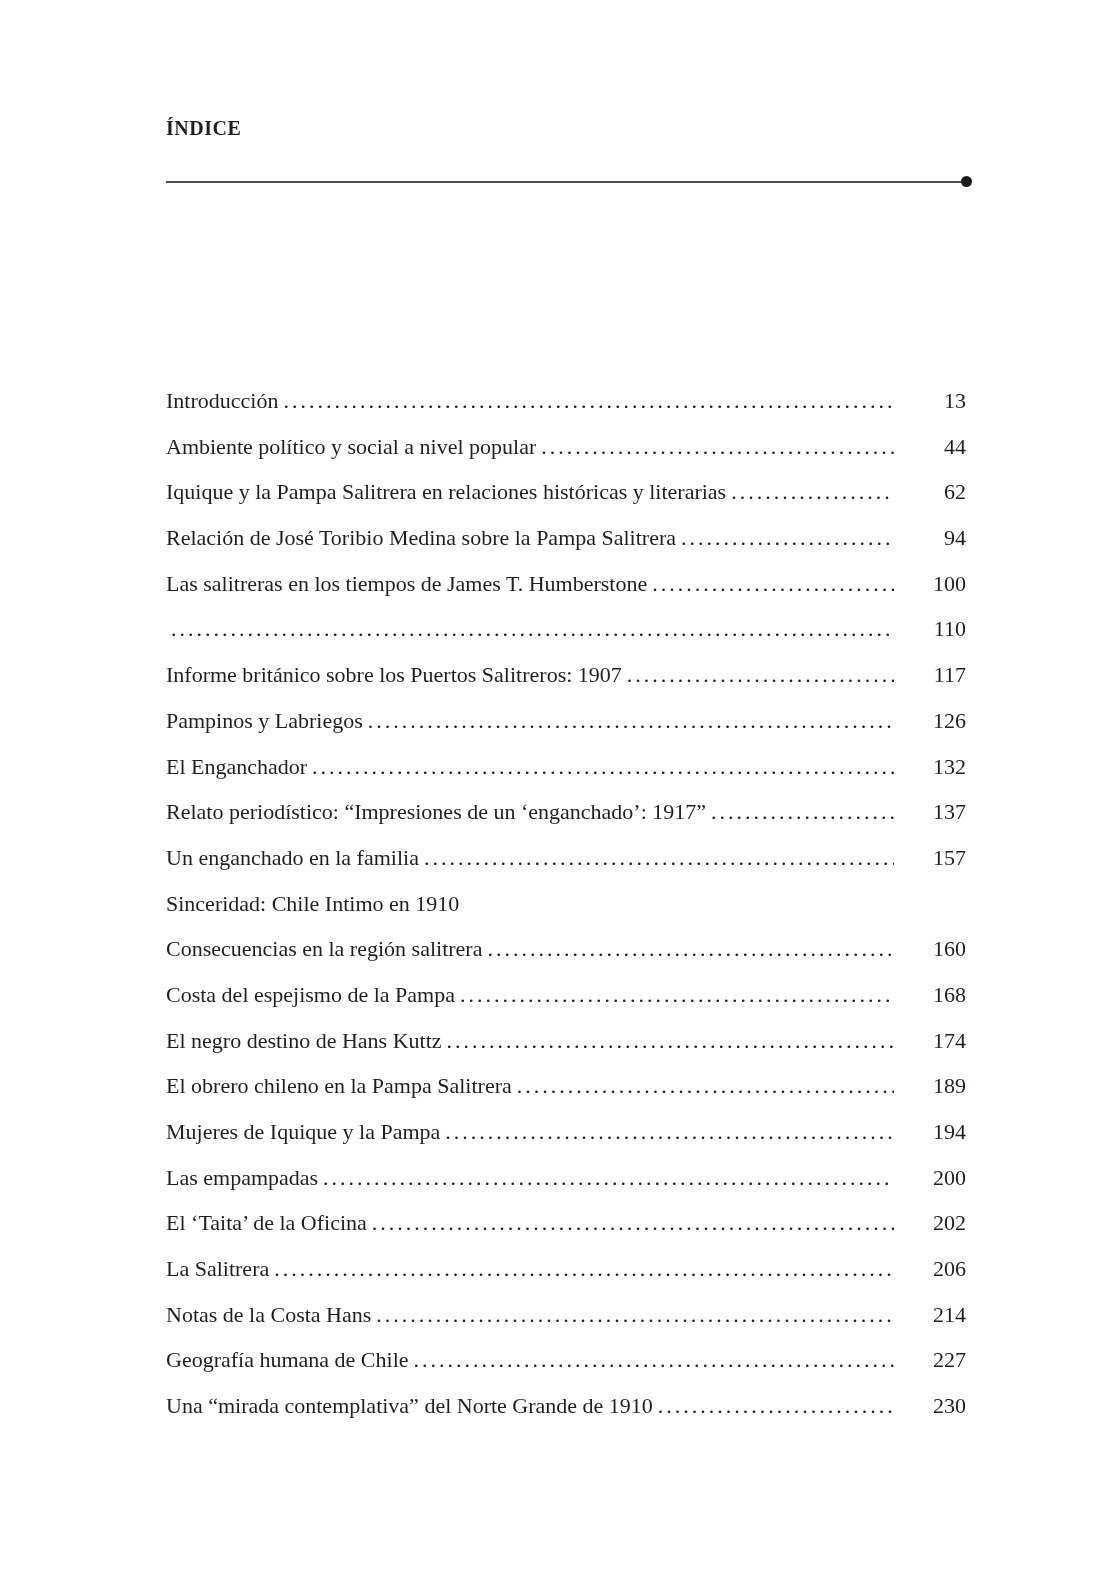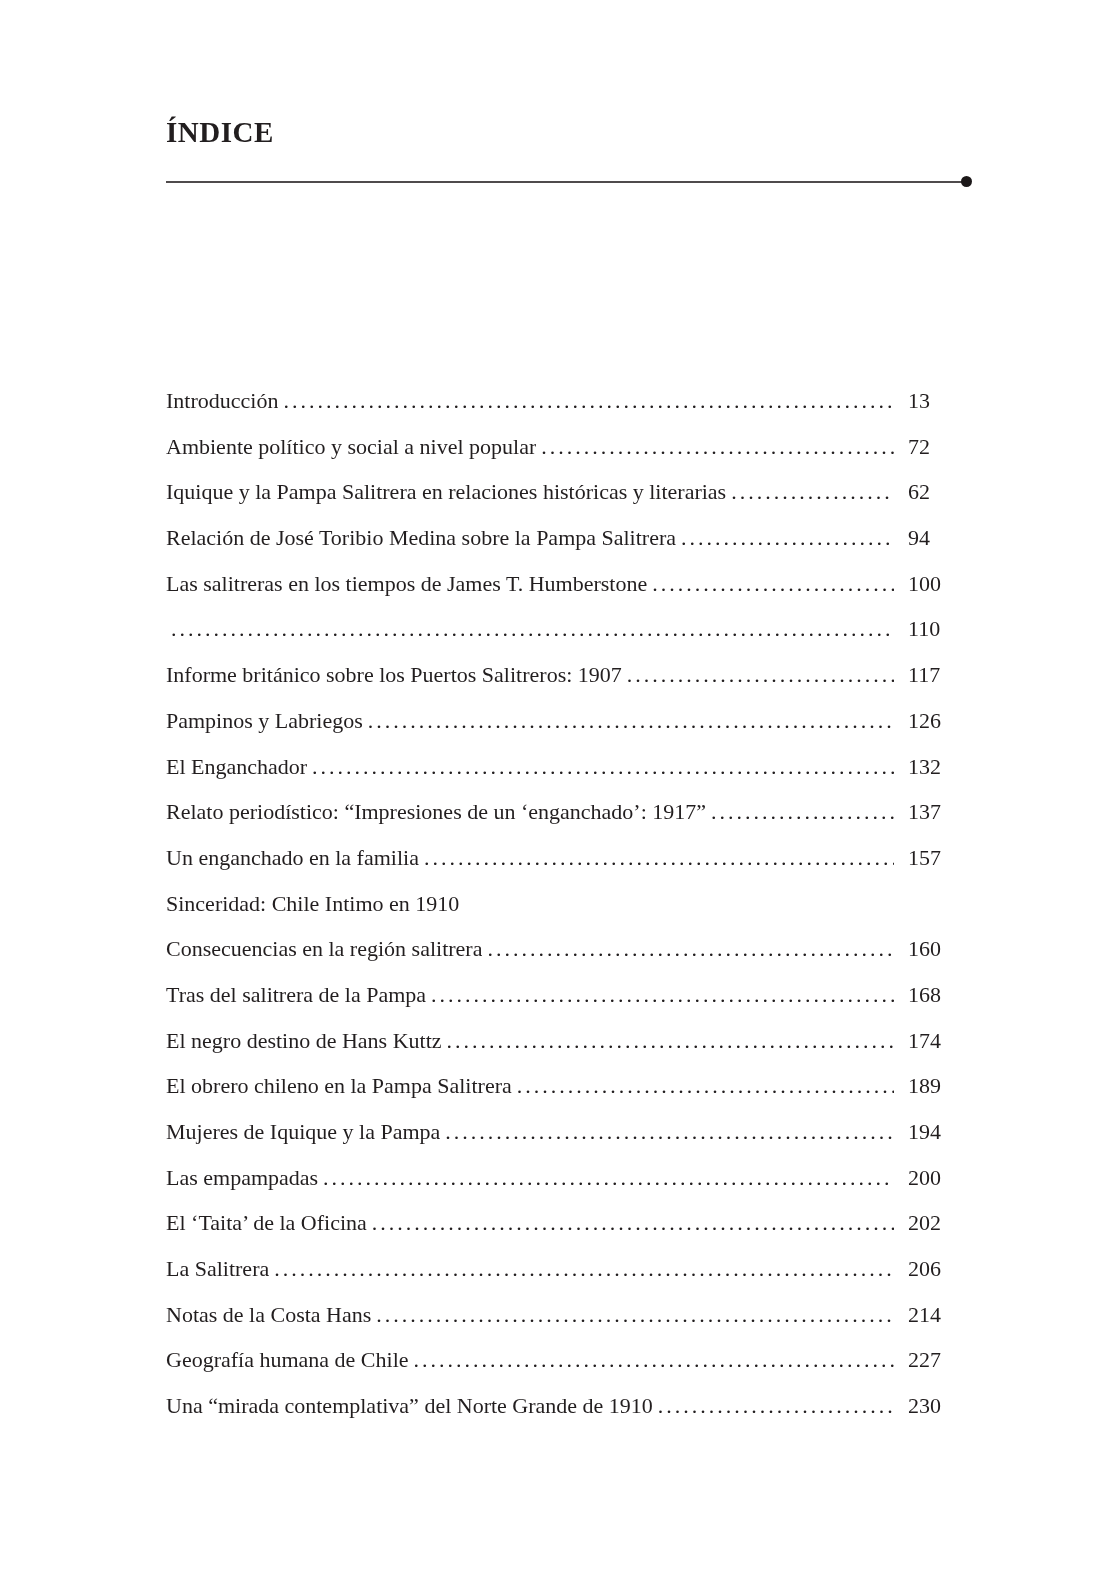--- a/index.html
+++ b/index.html
@@ -15,21 +15,21 @@
     background: #ffffff;
     overflow: hidden;
     font-family: "Liberation Serif", serif;
     color: #221e1f;
   }
   .page-title {
     position: absolute;
     left: 166px;
     top: 117px;
     margin: 0;
-    font-size: 29px;
+    font-size: 20px;
     font-weight: bold;
     letter-spacing: 0.5px;
     line-height: 1.1;
     color: #221e1f;
   }
   .title-rule {
     position: absolute;
     left: 166px;
     top: 181px;
     width: 796px;
@@ -69,20 +69,21 @@
     min-width: 0;
     overflow: hidden;
     padding-left: 5px;
     margin-right: 14px;
     letter-spacing: 3px;
     color: #221e1f;
   }
   .toc-page {
     flex: 0 0 58px;
     width: 58px;
+    text-align: right;
   }
 </style>
 </head>
 <body>
 
 <div class="page">
 
   <h1 class="page-title">ÍNDICE</h1>
 
   <div class="title-rule">
@@ -92,21 +93,21 @@
   <div class="toc">
   <div class="toc-row">
     <span class="toc-title">Introducción</span>
     <span class="toc-dots">................................................................................................................................................................</span>
     <span class="toc-page">13</span>
   </div>
 
   <div class="toc-row">
     <span class="toc-title">Ambiente político y social a nivel popular</span>
     <span class="toc-dots">................................................................................................................................................................</span>
-    <span class="toc-page">72</span>
+    <span class="toc-page">44</span>
   </div>
 
   <div class="toc-row">
     <span class="toc-title">Iquique y la Pampa Salitrera en relaciones históricas y literarias</span>
     <span class="toc-dots">................................................................................................................................................................</span>
     <span class="toc-page">62</span>
   </div>
 
   <div class="toc-row">
     <span class="toc-title">Relación de José Toribio Medina sobre la Pampa Salitrera</span>
@@ -161,21 +162,21 @@
     <span class="toc-page"></span>
   </div>
 
   <div class="toc-row">
     <span class="toc-title">Consecuencias en la región salitrera</span>
     <span class="toc-dots">................................................................................................................................................................</span>
     <span class="toc-page">160</span>
   </div>
 
   <div class="toc-row">
-    <span class="toc-title">Tras del salitrera de la Pampa</span>
+    <span class="toc-title">Costa del espejismo de la Pampa</span>
     <span class="toc-dots">................................................................................................................................................................</span>
     <span class="toc-page">168</span>
   </div>
 
   <div class="toc-row">
     <span class="toc-title">El negro destino de Hans Kuttz</span>
     <span class="toc-dots">................................................................................................................................................................</span>
     <span class="toc-page">174</span>
   </div>
 

